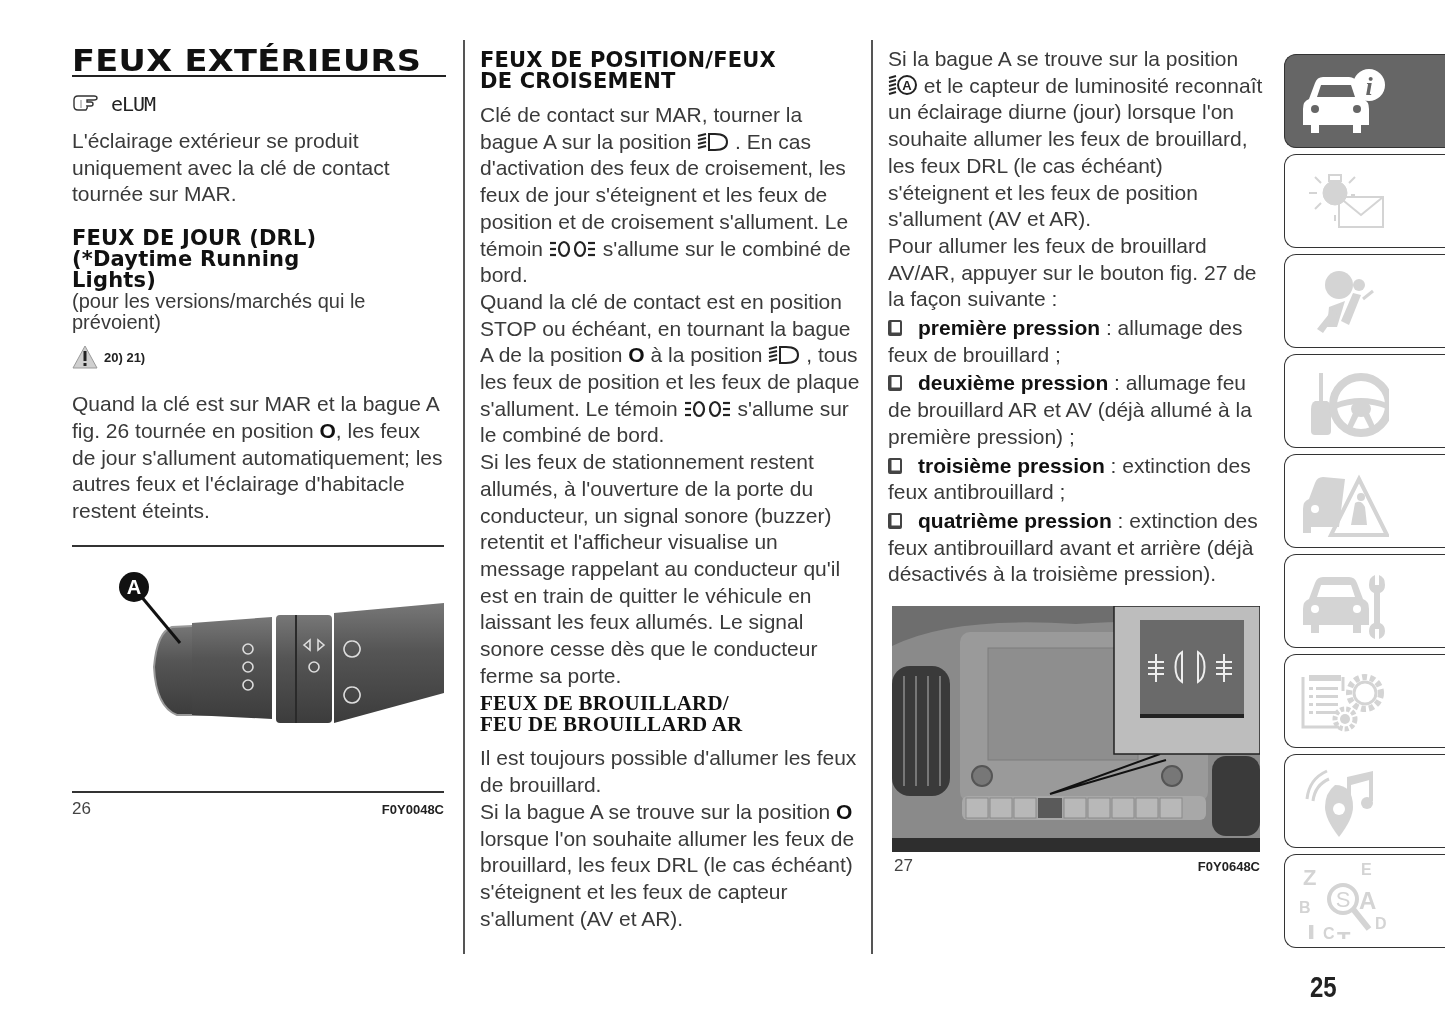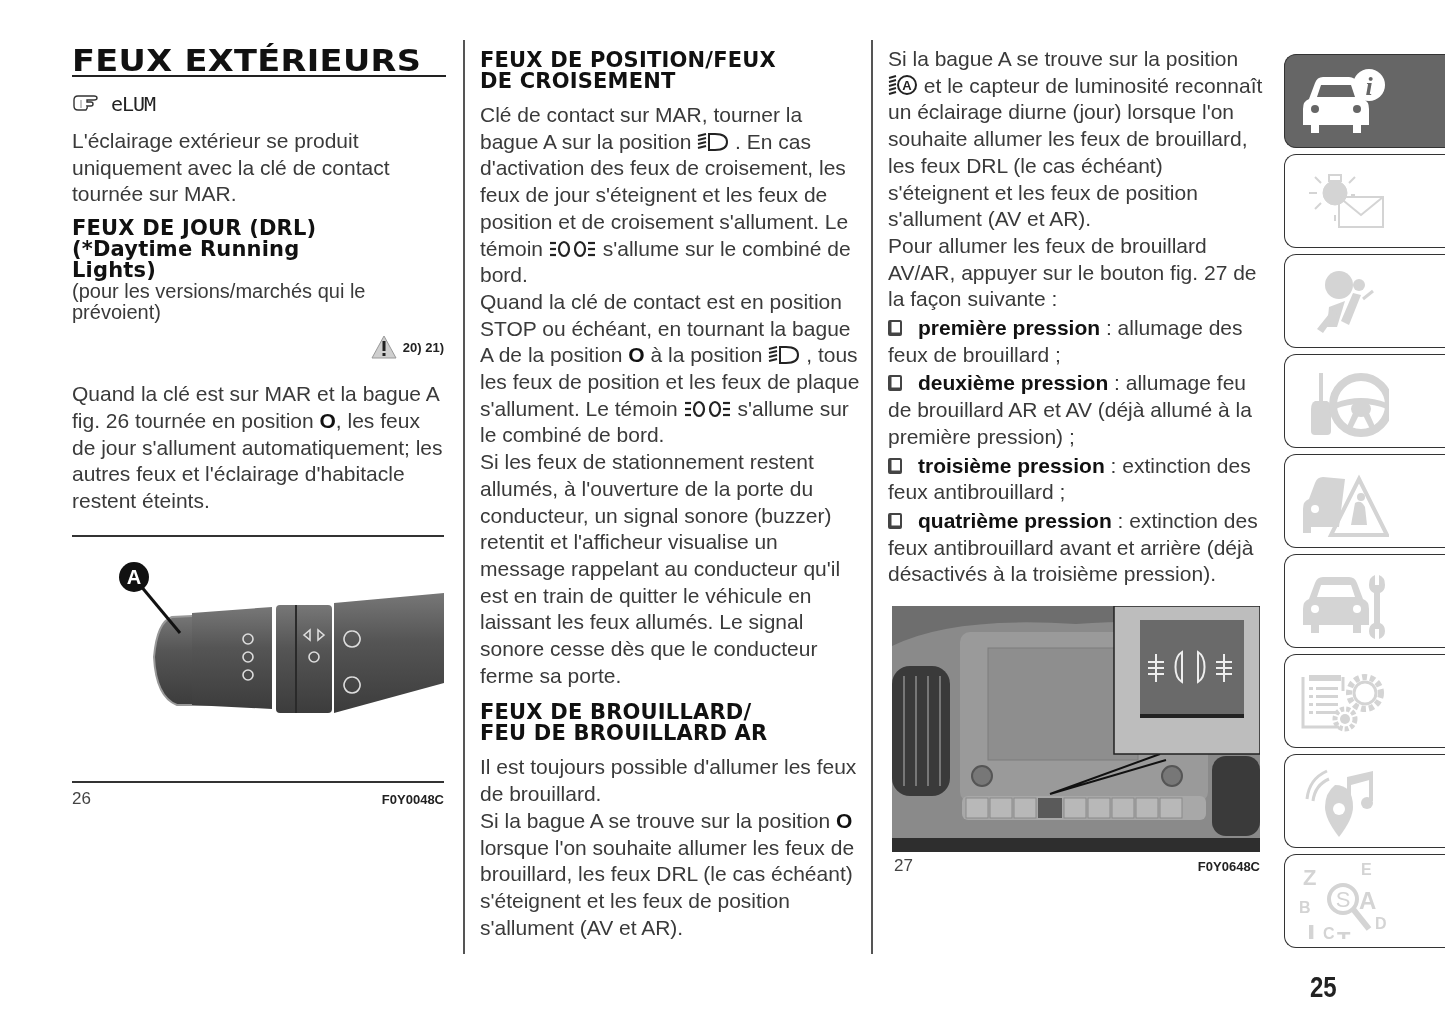--- a/index.html
+++ b/index.html
@@ -19,21 +19,21 @@
   .h1-rule { position: absolute; left: 0; top: 31px; width: 374px; height: 2px; background: #222; }
   .h2 { font-family: "DejaVu Sans", sans-serif; font-weight: 900; font-size: 21px; line-height: 21px; color: #111; letter-spacing: 0.2px; }
   .p { font-size: 21px; line-height: 26.7px; color: #3a3a3a; }
   .p.small { font-size: 20px; line-height: 21px; }
   .b { font-weight: bold; color: #111; }
 
   .elum { margin-top: 14px; height: 28px; display: flex; align-items: flex-start; gap: 11px; }
   .elum .hand { width: 28px; height: 20px; }
   .elum .lbl { font-family: "DejaVu Sans Mono", monospace; font-size: 20px; color: #222; letter-spacing: -1px; }
 
-  .warn { display: flex; align-items: center; gap: 6px; margin-top: 12px; justify-content: flex-end; }
+  .warn { display: flex; align-items: center; gap: 6px; margin-top: 12px; }
   .warn .txt { font-size: 13px; font-weight: bold; color: #222; }
 
   .fig { position: relative; }
   .fig-rule { height: 2px; background: #333; }
   .fig-caption { display: flex; justify-content: space-between; align-items: baseline; margin-top: 6px; text-align: right; }
   .fig-num { font-size: 17px; color: #444; }
   .fig-code { font-size: 13px; font-weight: bold; color: #222; }
 
   .inline-ico { display: inline-block; vertical-align: -3px; }
 
@@ -62,21 +62,21 @@
   <div class="elum">
     <svg class="hand" viewBox="0 0 28 20" width="28" height="20">
       <path d="M2 8 Q2 4 6 4 L22 4 Q25 4 25 6 Q25 8 22 8 L15 8 L15 10 L19 10 Q21 10 21 12 Q21 14 19 14 L15 14 Q16 16 14 18 L6 18 Q2 18 2 14 Z" fill="none" stroke="#333" stroke-width="1.4"></path>
       <path d="M9 8 L9 16" stroke="#888" stroke-width="1"></path>
     </svg>
     <span class="lbl">eLUM</span>
   </div>
 
   <p class="p" style="margin-top:8px;">L'éclairage extérieur se produit uniquement avec la clé de contact tournée sur MAR.</p>
 
-  <div class="h2" style="margin-top:10px;">
+  <div class="h2" style="margin-top:20px;">
     <div>FEUX DE JOUR (DRL)</div>
     <div>(*Daytime Running</div>
     <div>Lights)</div>
   </div>
   <p class="p small">(pour les versions/marchés qui le prévoient)</p>
 
   <div class="warn">
     <svg width="26" height="24" viewBox="0 0 26 24">
       <path d="M13 1 L25 23 L1 23 Z" fill="#cfcfcf" stroke="#999" stroke-width="1"></path>
       <rect x="11.5" y="6" width="3" height="10" fill="#222"></rect>
@@ -172,27 +172,27 @@
           <ellipse cx="15" cy="10" rx="5" ry="7"></ellipse>
           <ellipse cx="31" cy="10" rx="5" ry="7"></ellipse>
           <line x1="39" y1="4" x2="46" y2="4"></line>
           <line x1="39" y1="10" x2="46" y2="10"></line>
           <line x1="39" y1="16" x2="46" y2="16"></line>
         </g>
       </svg><span> s'allume sur le combiné de bord.</span></p>
 
   <p class="p">Si les feux de stationnement restent allumés, à l'ouverture de la porte du conducteur, un signal sonore (buzzer) retentit et l'afficheur visualise un message rappelant au conducteur qu'il est en train de quitter le véhicule en laissant les feux allumés. Le signal sonore cesse dès que le conducteur ferme sa porte.</p>
 
-  <div class="h2" style="margin-top:13px;">
+  <div class="h2" style="margin-top:4px;font-family:Liberation Serif, serif;">
     <div>FEUX DE BROUILLARD/</div>
     <div>FEU DE BROUILLARD AR</div>
   </div>
 
   <p class="p" style="margin-top:10px;">Il est toujours possible d'allumer les feux de brouillard.</p>
-  <p class="p"><span>Si la bague A se trouve sur la position </span><span class="b">O</span><span> lorsque l'on souhaite allumer les feux de brouillard, les feux DRL (le cas échéant) s'éteignent et les feux de position s'allument (AV et AR).</span></p>
+  <p class="p"><span>Si la bague A se trouve sur la position </span><span class="b">O</span><span> lorsque l'on souhaite allumer les feux de brouillard, les feux DRL (le cas échéant) s'éteignent et les feux de capteur s'allument (AV et AR).</span></p>
 </div>
 
 <div class="col col3">
   <p class="p" style="margin-top:2px;"><span>Si la bague A se trouve sur la position </span><svg class="inline-ico" width="30" height="22" viewBox="0 0 30 22">
         <g stroke="#222" stroke-width="2" fill="none">
           <line x1="1" y1="4" x2="8" y2="2"></line>
           <line x1="1" y1="8" x2="8" y2="6"></line>
           <line x1="1" y1="12" x2="8" y2="10"></line>
           <line x1="1" y1="16" x2="8" y2="14"></line>
           <line x1="1" y1="20" x2="8" y2="18"></line>

